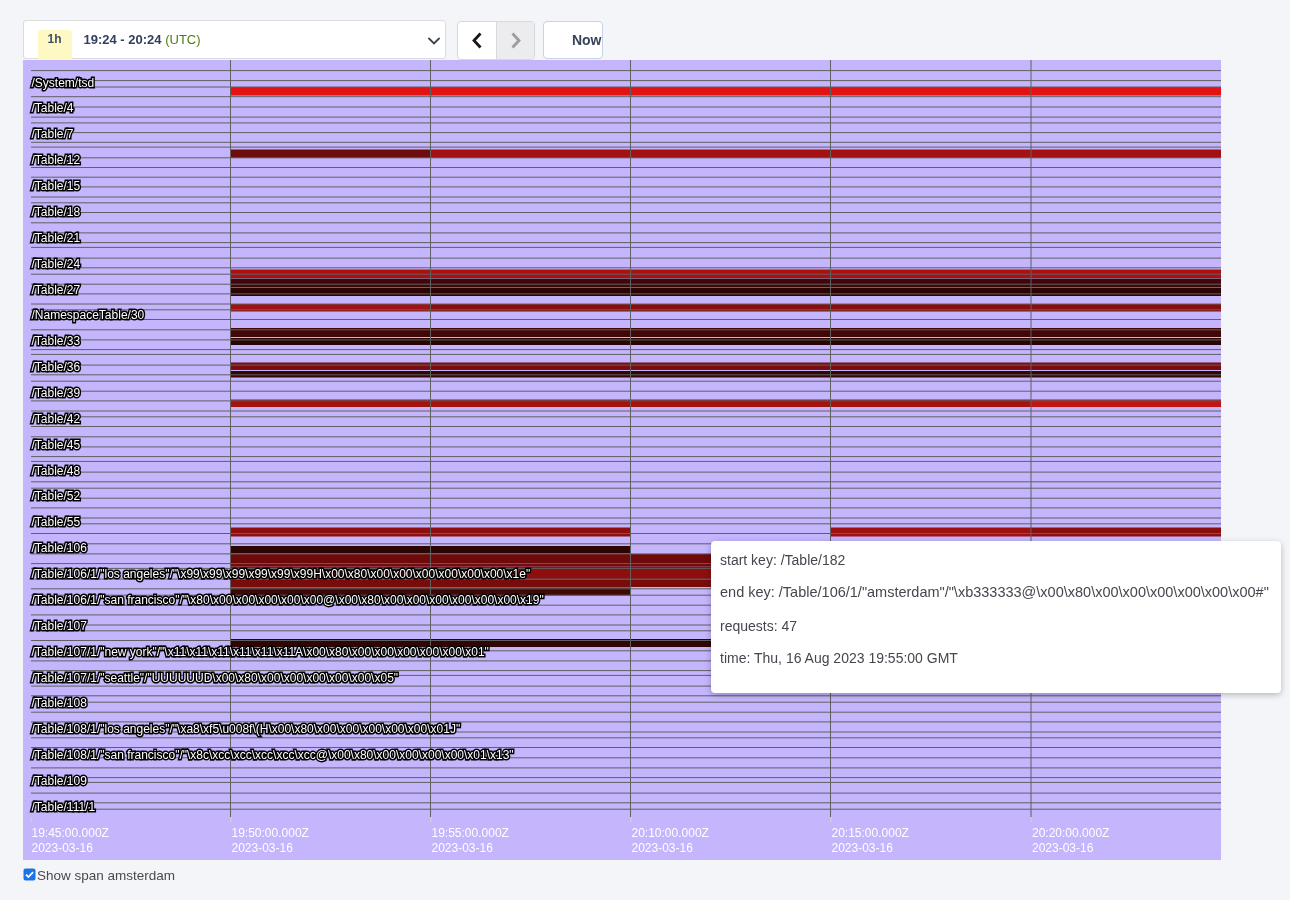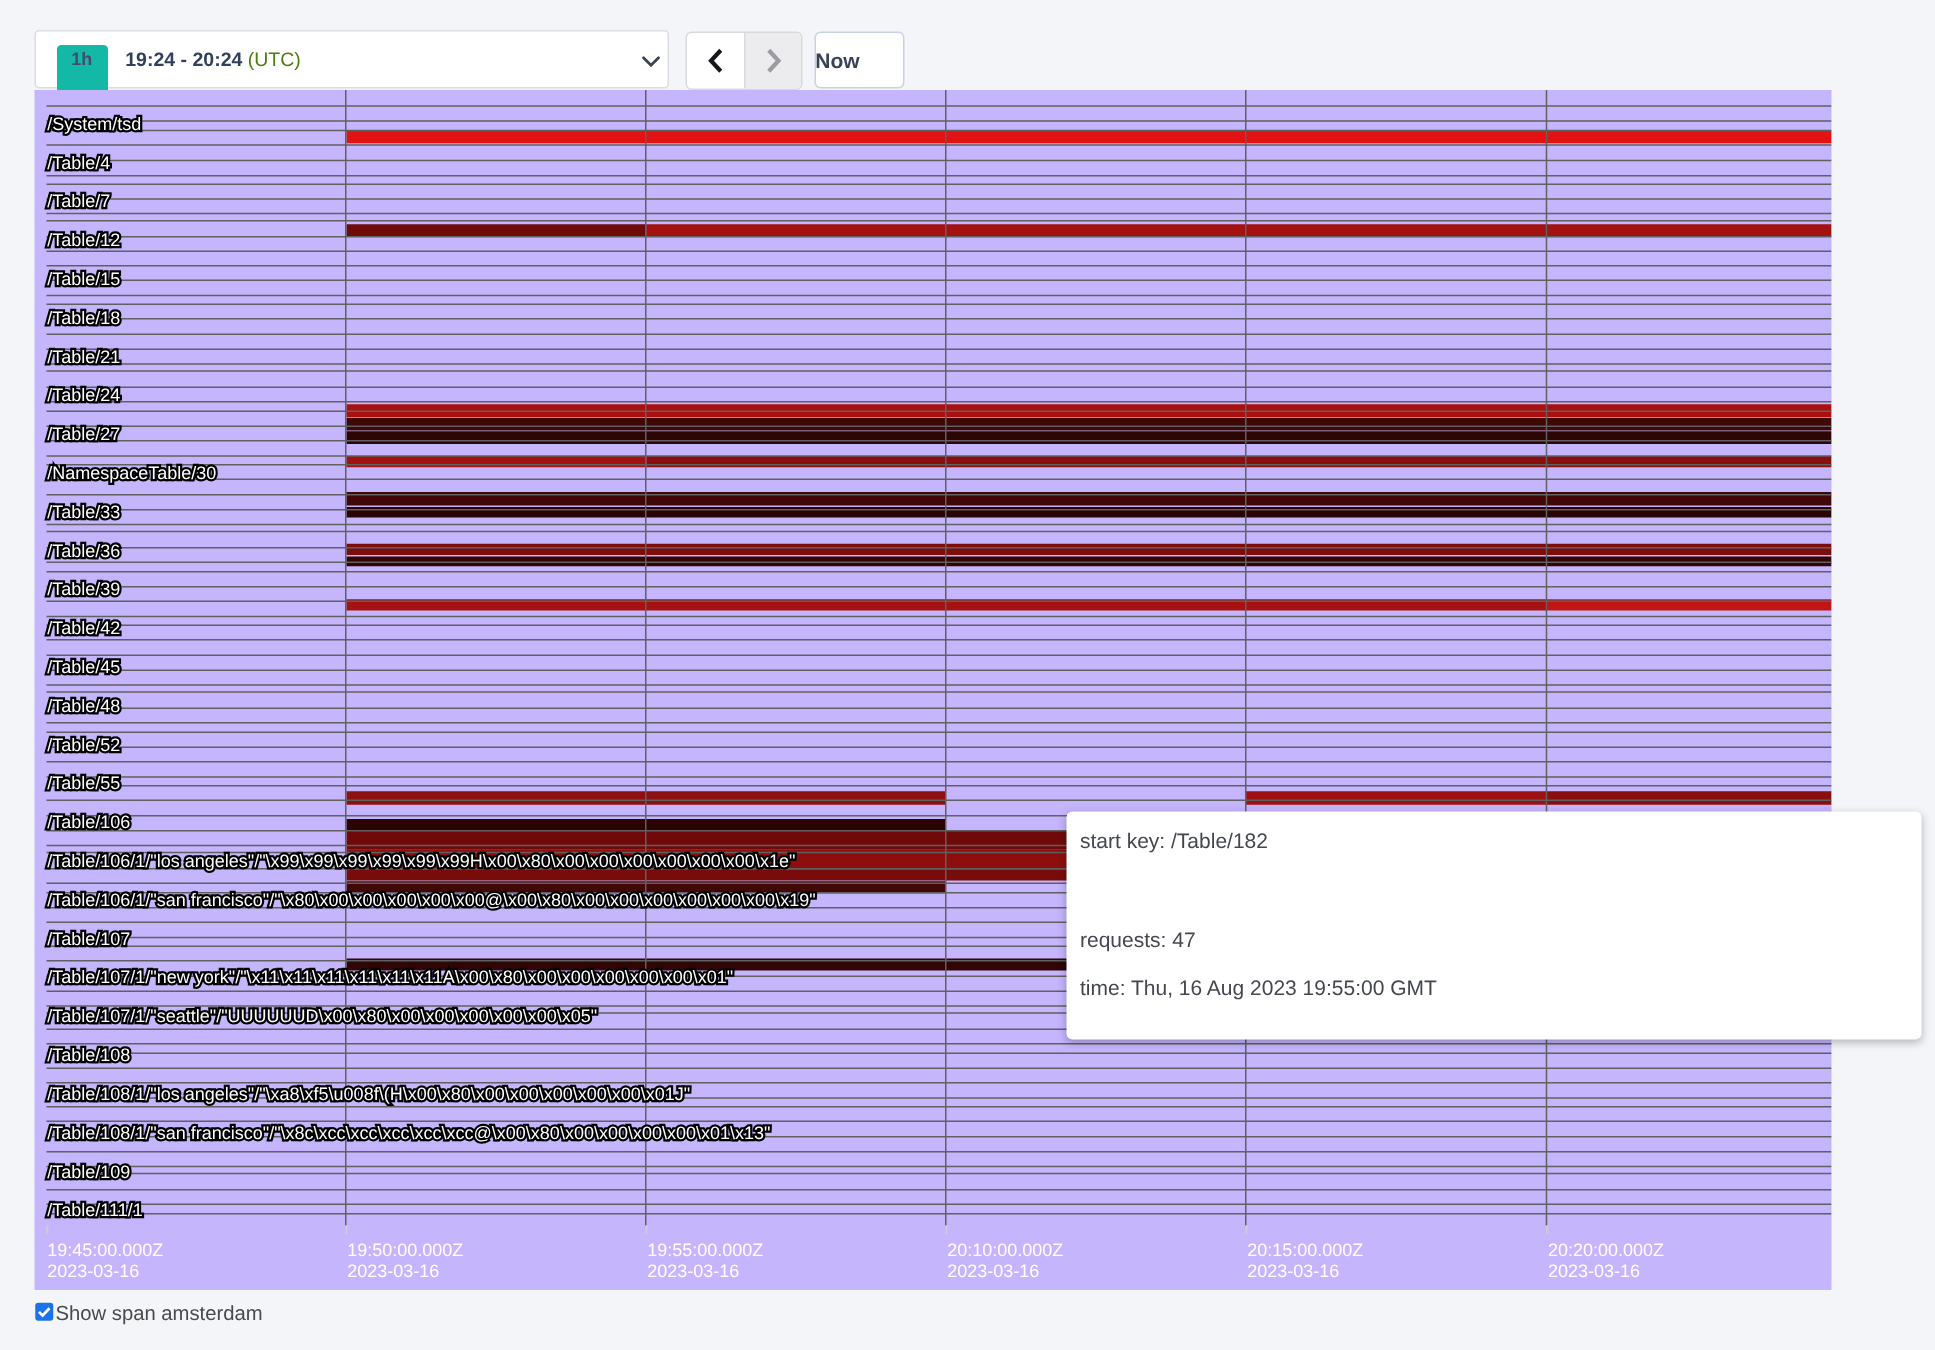--- a/index.html
+++ b/index.html
@@ -1,22 +1,22 @@
 <!DOCTYPE html>
 <html><head><meta charset="utf-8"><style>
 html,body{margin:0;padding:0;width:1290px;height:900px;background:#f4f5f8;font-family:"Liberation Sans",sans-serif;overflow:hidden}
 .abs{position:absolute}
 #ddown{left:22.5px;top:19.5px;width:421px;height:37.5px;background:#fff;border:1px solid #dcdde1;border-radius:3px}
-#badge{position:absolute;left:14px;top:9.5px;width:34px;height:34px;background:#14b8a6;border-radius:3px;font-size:12px;font-weight:bold;color:#414e6b;text-align:center;line-height:19.5px}
+#badge{position:absolute;left:14px;top:9.5px;width:34px;height:34px;background:#fef9c3;border-radius:3px;font-size:12px;font-weight:bold;color:#414e6b;text-align:center;line-height:19.5px}
 #ttime{position:absolute;left:60px;top:11px;font-size:13px;font-weight:bold;color:#32405e}
 #ttime span{font-weight:normal;color:#4d7c0f}
 #caret{position:absolute;left:404px;top:16px}
 #grp{left:456.5px;top:20.5px;width:76px;height:37px;border:1px solid #d8d9dd;border-radius:4px;background:#fff;overflow:hidden}
 #grpR{position:absolute;left:38px;top:0;width:38px;height:37px;background:#ececee;border-left:1px solid #d8d9dd}
-#nowb{left:542.5px;top:20.5px;width:58px;height:36px;background:#fff;border:1px solid #c7d2e5;border-radius:4px;font-size:14px;font-weight:bold;color:#394357;text-align:left;line-height:36px}
+#nowb{left:542.5px;top:20.5px;width:58px;height:36px;background:#fff;border:1px solid #c7d2e5;border-radius:4px;font-size:14px;font-weight:bold;color:#394357;text-align:right;line-height:36px}
 #cv{left:23px;top:60px;width:1198px;height:800px;background:#c4b5fd}
 .rl{font-size:12px;fill:#fff;stroke:#000;stroke-width:3px;paint-order:stroke;font-family:"Liberation Sans",sans-serif}
 .ax{font-size:12px;fill:#fff;font-family:"Liberation Sans",sans-serif}
 #tip{left:710.5px;top:540.5px;width:570px;height:152px;background:#fff;border-radius:4px;box-shadow:0 2px 6px rgba(0,0,0,.25)}
 .tl{position:absolute;left:9.5px;font-size:14px;color:#44474e;white-space:pre}
 #cbrow{left:23px;top:868px;height:13px}
 #cblab{position:absolute;left:14px;top:0;font-size:13.5px;color:#4a4a4a;white-space:nowrap}
 </style></head><body>
 <div class="abs" id="ddown">
   <div id="badge">1h</div>
@@ -102,20 +102,21 @@
       <text x="608.5" y="777" class="ax">20:10:00.000Z</text>
       <text x="608.5" y="791.5" class="ax">2023-03-16</text>
       <text x="808.5" y="777" class="ax">20:15:00.000Z</text>
       <text x="808.5" y="791.5" class="ax">2023-03-16</text>
       <text x="1009" y="777" class="ax">20:20:00.000Z</text>
       <text x="1009" y="791.5" class="ax">2023-03-16</text>
 </svg>
 </div>
 <div class="abs" id="tip">
     <div class="tl" style="top:11px">start key: /Table/182</div>
+    <div class="tl" style="top:43px;font-size:14.5px">end key: /Table/106/1/"amsterdam"/"\xb333333@\x00\x80\x00\x00\x00\x00\x00\x00#"</div>
     <div class="tl" style="top:77px">requests: 47</div>
     <div class="tl" style="top:109px">time: Thu, 16 Aug 2023 19:55:00 GMT</div>
   </div>
 <div class="abs" id="cbrow">
   <svg width="13" height="13" style="position:absolute;top:0;left:0">
       <rect x="0.5" y="0.5" width="12" height="12" rx="2" fill="#1a73e8"></rect>
       <path d="M3 6.6L5.4 9L10 4.2" stroke="#fff" stroke-width="1.8" fill="none"></path>
     </svg>
   <div id="cblab">Show span amsterdam</div>
 </div>

